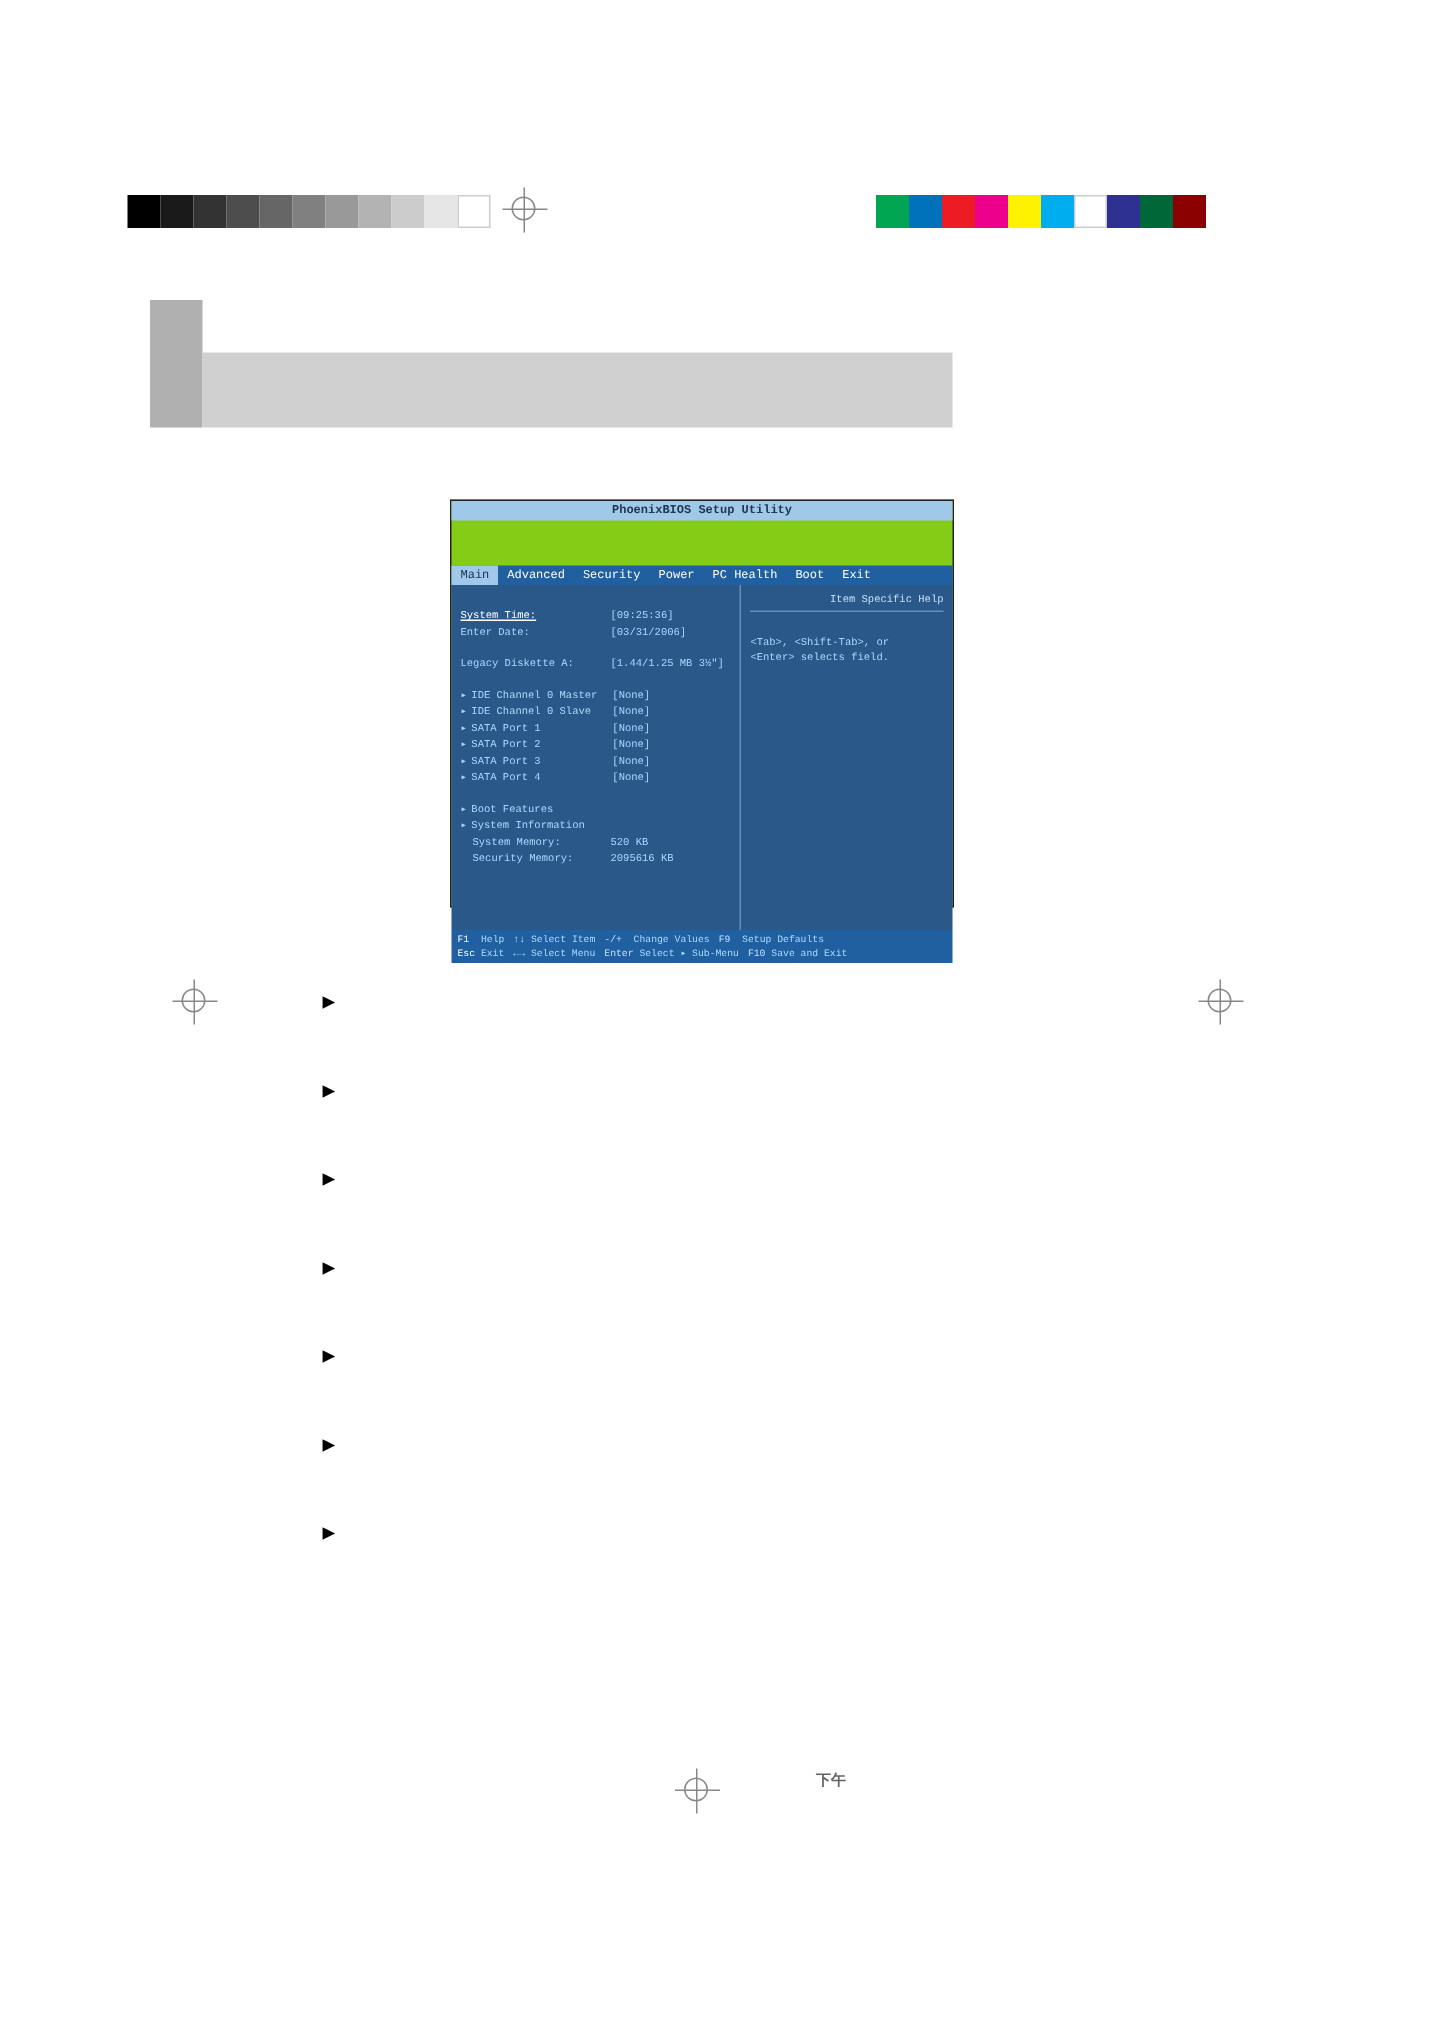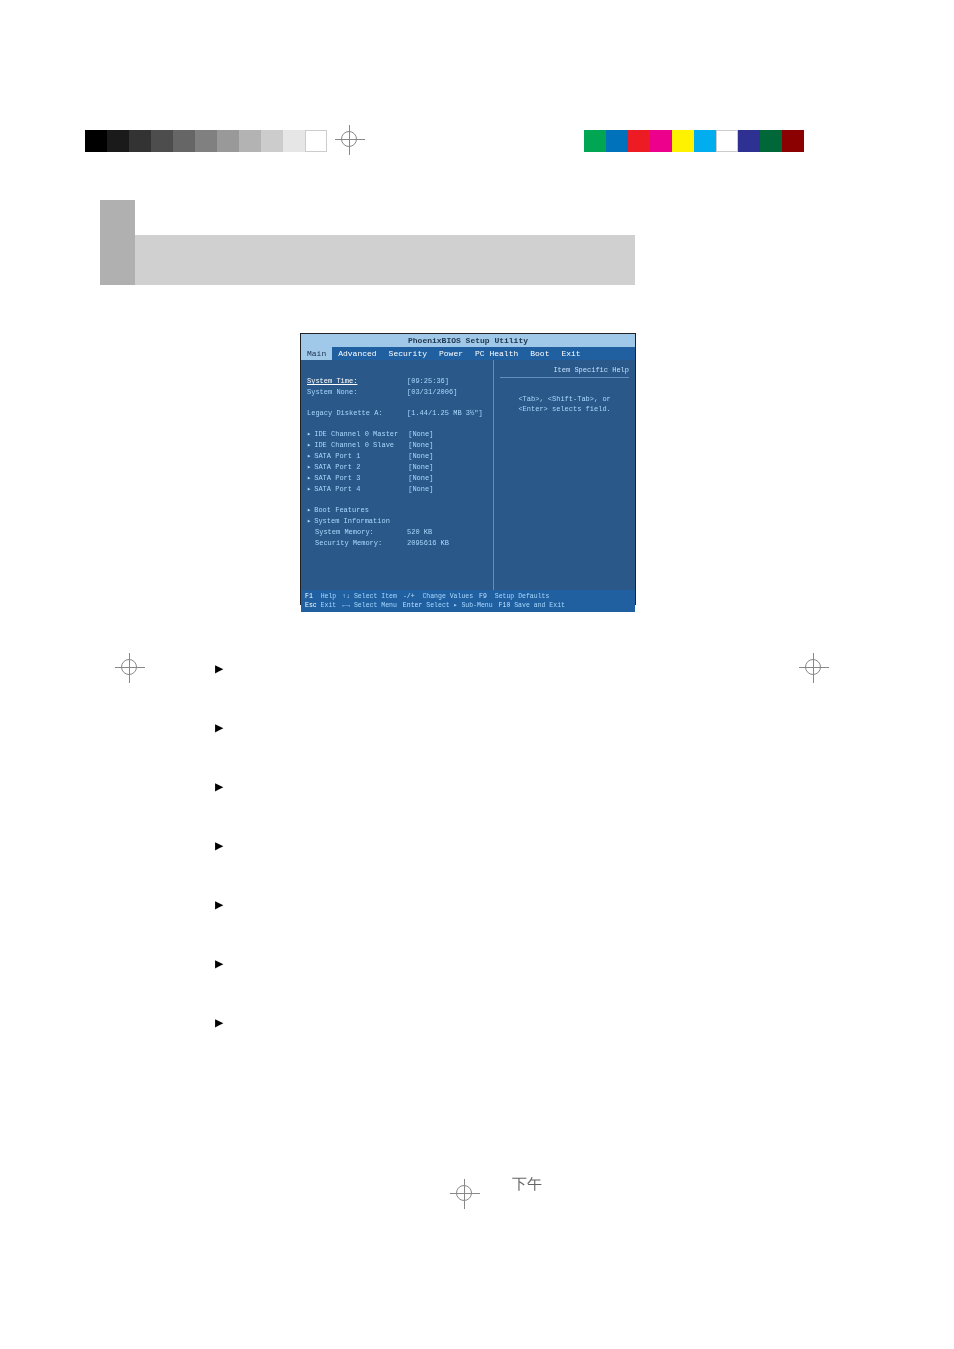--- a/index.html
+++ b/index.html
@@ -94,20 +94,21 @@
       text-align: center;
       padding: 2px;
       font-weight: bold;
       font-size: 8px;
     }
     .bios-menu {
       display: flex;
       background: #2060a0;
       color: #fff;
       font-size: 8px;
+      margin-top: 30px;
     }
     .bios-tab {
       padding: 2px 6px;
       cursor: pointer;
     }
     .bios-tab.active {
       background: #a0c8e8;
       color: #1a3050;
     }
     .bios-body {
@@ -151,21 +152,20 @@
       color: #c0e0ff;
       border-bottom: 1px solid #6090c0;
       padding-bottom: 3px;
       margin-bottom: 6px;
       font-size: 7px;
     }
     .bios-help-text {
       font-size: 7px;
       color: #a8d8ff;
       line-height: 10px;
-      text-align: center;
     }
     .bios-footer {
       background: #2060a0;
       color: #fff;
       display: flex;
       flex-wrap: wrap;
       padding: 2px 4px;
       font-size: 6.5px;
       line-height: 9px;
     }
@@ -187,23 +187,24 @@
       top: 660px;
       font-size: 14px;
       color: #000;
     }
     .arrow-item {
       margin-bottom: 42px;
     }
     .timestamp {
       position: absolute;
       bottom: 155px;
-      right: 412px;
-      font-size: 15px;
+      right: 390px;
+      font-size: 10px;
       color: #666;
+      font-weight: bold;
     }
     .color-bar2 {
       position: absolute;
       right: 150px;
       top: 130px;
       display: flex;
     }
     .spacer-row {
       height: 10px;
     }
@@ -258,21 +259,21 @@
     <div class="bios-tab">Exit</div>
   </div>
   <div class="bios-body">
     <div class="bios-left">
       <div class="spacer-row"></div>
       <div class="bios-row">
         <span class="bios-label sel">System Time:</span>
         <span class="bios-value">[09:25:36]</span>
       </div>
       <div class="bios-row">
-        <span class="bios-label">System None:</span>
+        <span class="bios-label">Enter Date:</span>
         <span class="bios-value">[03/31/2006]</span>
       </div>
       <div class="spacer-row"></div>
       <div class="bios-row">
         <span class="bios-label">Legacy Diskette A:</span>
         <span class="bios-value">[1.44/1.25 MB  3½"]</span>
       </div>
       <div class="spacer-row"></div>
       <div class="bios-row">
         <span class="bios-bullet">▸</span>

